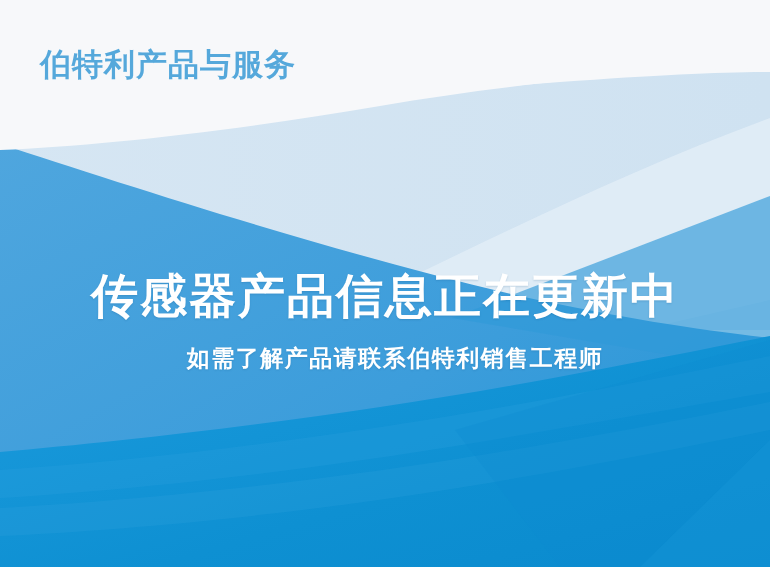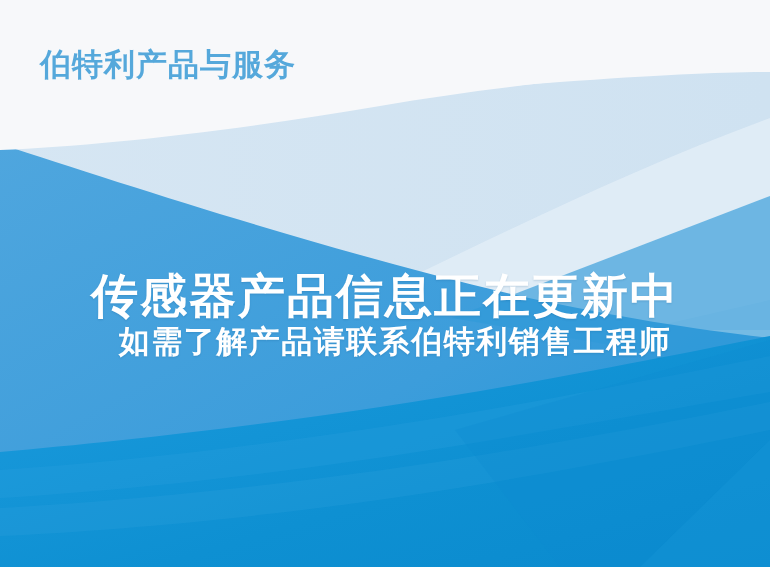--- a/index.html
+++ b/index.html
@@ -46,21 +46,22 @@
   .headline-main {
     font-size: 47px;
     font-weight: bold;
     color: #FFFFFF;
     letter-spacing: 2px;
     line-height: 1.12;
     white-space: nowrap;
     text-shadow: 0 1px 2px rgba(10,70,120,0.18);
   }
   .headline-sub {
-    font-size: 31px;
+    margin-top: 22px;
+    font-size: 23px;
     font-weight: bold;
     color: #FFFFFF;
     letter-spacing: 1.5px;
     line-height: 1.2;
     white-space: nowrap;
     text-shadow: 0 1px 2px rgba(10,70,120,0.18);
     padding-left: 20px;
   }
 </style>
 </head>

